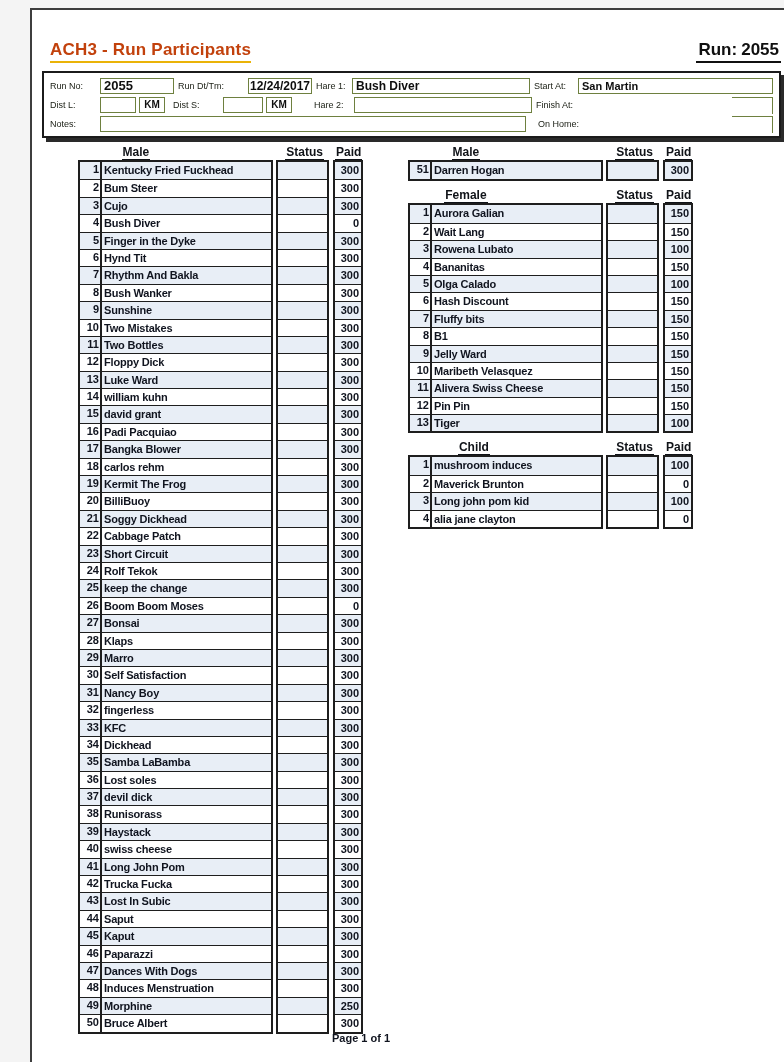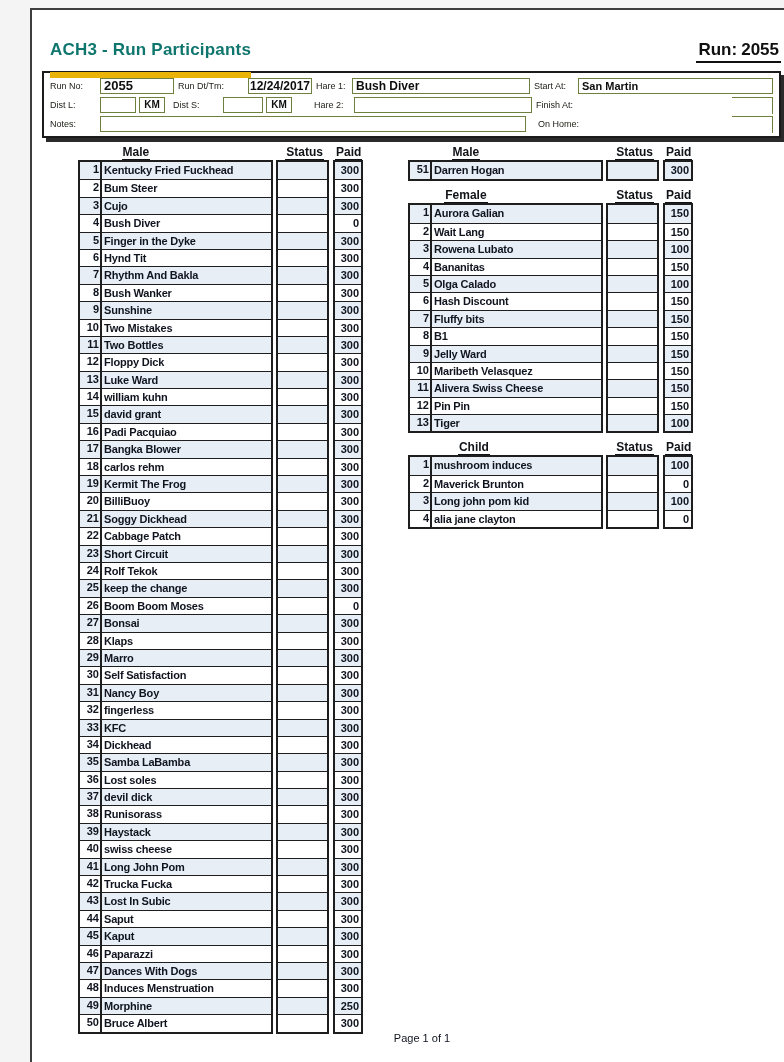--- a/index.html
+++ b/index.html
@@ -3,22 +3,22 @@
 <meta charset="utf-8">
 <style>
   * { margin:0; padding:0; box-sizing:border-box; }
   html,body { width:784px; height:1062px; overflow:hidden;
     font-family:"Liberation Sans", sans-serif; background:#f4f4f4; }
   .page { position:absolute; left:30px; top:8px; width:770px; height:1070px;
     background:#ffffff; border-left:2px solid #3d3d3d; border-top:2px solid #3d3d3d; }
   
   .rpt-header { display:flex; justify-content:space-between; align-items:baseline;
     margin:30px 19px 0 18px; height:22px; }
-  .title { font-size:17px; font-weight:bold; letter-spacing:.2px; color:#0f766e;
-    border-bottom:6px solid #eab308; padding-bottom:12px; }
+  .title { font-size:17px; font-weight:bold; letter-spacing:.2px; color:#c2410c;
+    border-bottom:2px solid #eab308; padding-bottom:1px; }
   .run-box { display:flex; }
   .run-label, .run-value { font-size:17px; font-weight:bold; color:#101010;
     border-bottom:2px solid #101010; padding:0 2px 1px 2px; }
   
   .formbox { margin:9px 19px 0 10px; border:2.5px solid #1b1b1b; background:#fff;
     box-shadow:4px 4px 0 #2a2a2a; padding:3px 6px; }
   .frow { display:flex; align-items:center; height:19px; }
   .flabel { font-size:9px; color:#20241a; flex:none; white-space:nowrap; }
   .lw50{width:50px}.lw58{width:58px}.lw40{width:40px}.lw48{width:48px}
   .ffield { height:16px; border:1.5px solid var(--green); display:flex; align-items:center;
@@ -50,22 +50,22 @@
   .srow { height:17.4px; border-top:1px solid var(--bdr); }
   .prow { height:17.4px; border-top:1px solid var(--bdr); text-align:right;
     padding-right:2px; font-weight:bold; font-size:11px; line-height:16px; color:#10141f; }
   .nrow:first-child,.srow:first-child,.prow:first-child { border-top:none; }
   .alt { background:var(--tint); }
   .num { width:22px; flex:none; border-right:2px solid var(--bdr); text-align:right;
     padding-right:1px; font-weight:bold; font-size:11px; line-height:15.5px; color:#10141f; }
   .nm { flex:1; padding-left:2px; font-weight:bold; font-size:11px; line-height:16px;
     letter-spacing:-0.2px; color:#10141f; white-space:nowrap; overflow:hidden; }
   
-  .footer { position:absolute; left:300px; top:1022px; width:180px; text-align:center;
-    font-weight:normal; font-size:11px; color:#10141f; }
+  .footer { position:absolute; left:300px; top:1022px; width:180px; text-align:left;
+    font-weight:bold; font-size:11px; color:#10141f; }
 </style>
 </head>
 <body>
 
 <div class="page">
 
   <div class="rpt-header">
     <div class="title">ACH3 - Run Participants</div>
     <div class="run-box">
       <span class="run-label">Run:</span>

